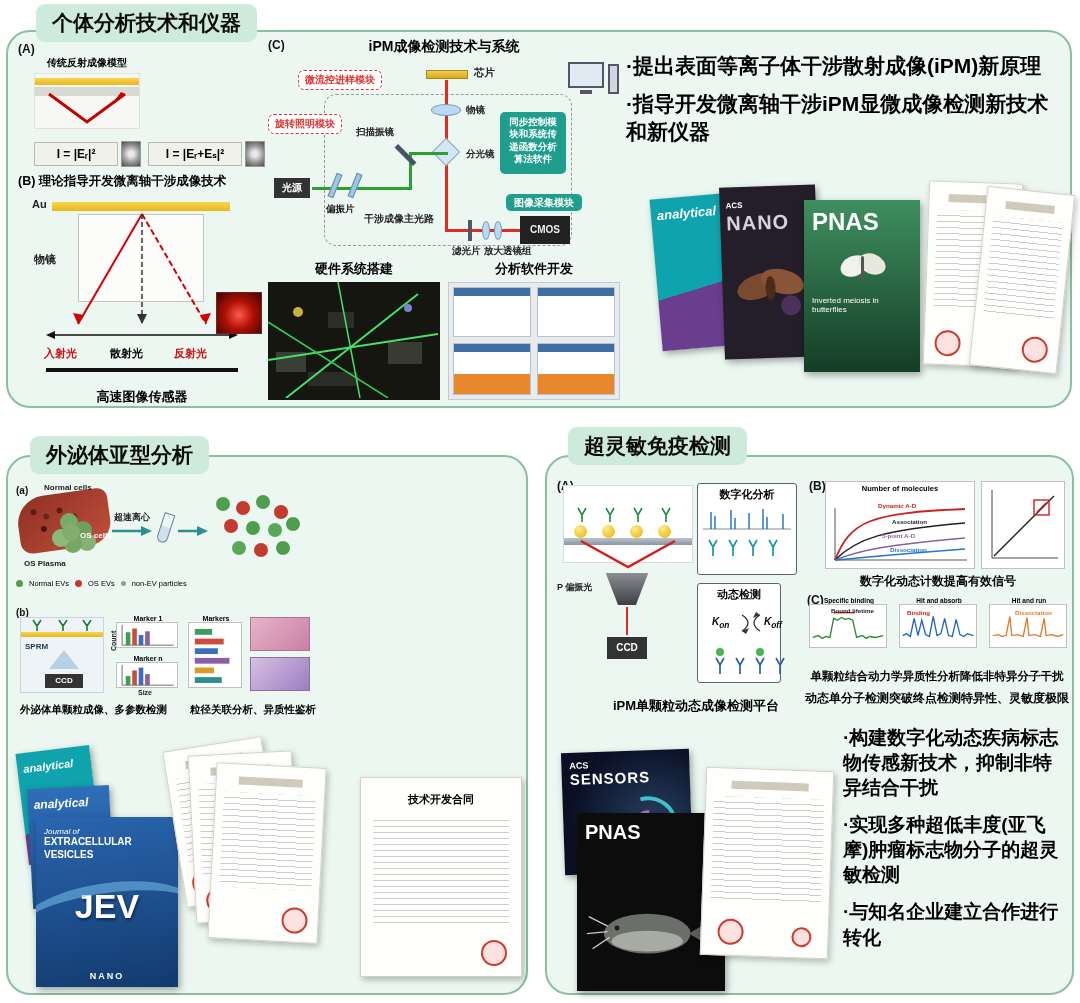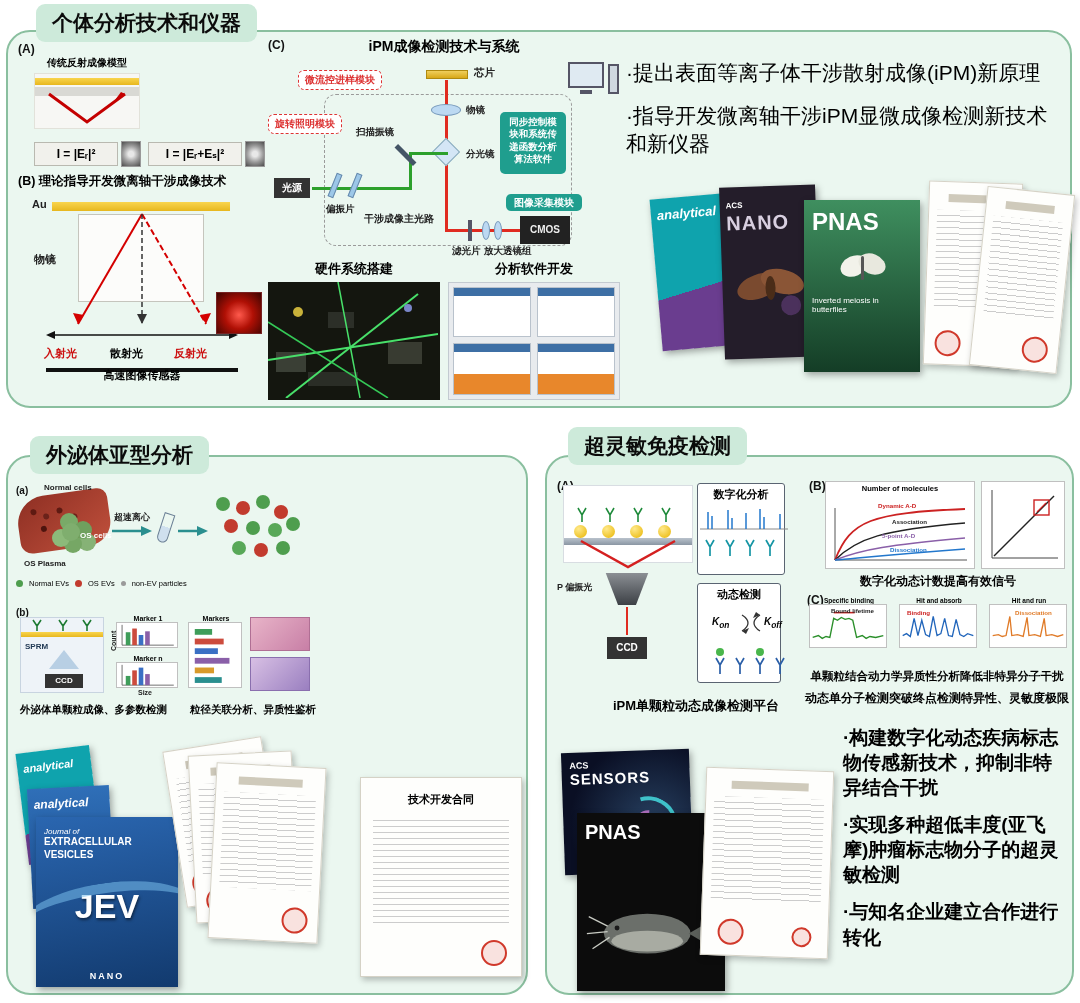--- a/index.html
+++ b/index.html
@@ -32,21 +32,21 @@
   .formula { position:absolute; top:102px; height:24px; line-height:22px; text-align:center; font-weight:bold; font-size:12px; background:#f1f1ec; border:1px solid #b9b9b0; white-space:nowrap; }
   .psf { position:absolute; top:101px; width:20px; height:26px; background:radial-gradient(circle at 50% 50%, #e8e8e8 0 18%, #9a9a9a 55%, #4d4d4d 100%); border:1px solid #999; }
 
   
   .figB { position:absolute; left:10px; top:142px; width:248px; height:230px; }
   .figB-head { font-size:12.5px; font-weight:bold; line-height:1.2; white-space:nowrap; }
   .au-bar { position:absolute; left:34px; top:28px; width:178px; height:9px; background:linear-gradient(#f9d54e,#e7b71e); }
   .prism { position:absolute; left:60px; top:40px; width:126px; height:88px; border:1.5px solid #c5c5bd; background:#fcfcfa; }
   .blab { position:absolute; top:172px; font-size:11px; font-weight:bold; white-space:nowrap; }
   .sensor-bar { position:absolute; left:28px; top:194px; width:192px; height:4px; background:#111; }
-  .sensor-lab { position:absolute; left:28px; top:194px; width:192px; text-align:center; font-weight:bold; font-size:11px; white-space:nowrap; }
+  .sensor-lab { position:absolute; left:28px; top:214px; width:192px; text-align:center; font-weight:bold; font-size:13px; white-space:nowrap; }
   .red-thumb { position:absolute; left:198px; top:118px; width:46px; height:42px; border:1px solid #722;
                background:radial-gradient(circle at 50% 55%, #ff5a4d 0%, #b01005 45%, #3c0400 100%); }
 
   
   .figC { position:absolute; left:260px; top:6px; width:352px; height:366px; }
   .figC-head { position:relative; text-align:center; font-weight:bold; font-size:14px; }
   .optics { position:absolute; left:0; top:22px; width:352px; height:198px; }
   .dash-outline { position:absolute; left:56px; top:34px; width:248px; height:152px; border:1.5px dashed #9a9a9a; border-radius:12px; }
   .mod { position:absolute; border:1.5px dashed #d33; color:#d33; font-size:10px; font-weight:bold; padding:2px 6px; background:#fff; border-radius:6px; white-space:nowrap; }
   .teal-box { position:absolute; background:#1f9e8e; color:#fff; font-weight:bold; border-radius:5px; text-align:center; }
@@ -56,21 +56,21 @@
   .lens { position:absolute; border-radius:50%; background:#bcd9f2; border:1px solid #7799bb; }
   .photo-cap { position:absolute; top:0; text-align:center; font-weight:bold; font-size:13px; white-space:nowrap; }
   .photo { position:absolute; top:22px; height:118px; overflow:hidden; }
   .sw { background:#e8ebee; border:1px solid #c3cad1; }
   .sw-card { position:absolute; background:#fff; border:1px solid #b9c2cc; }
   .sw-card::before { content:""; display:block; height:8px; background:#3d6fa5; }
   .sw-hist { background:linear-gradient(to top,#e8872b 0 40%,#fff 40%); }
 
   
   .tr-col { position:absolute; left:618px; top:12px; width:442px; height:358px; }
-  .tr-bullets p { font-size:21px; font-weight:normal; margin:15px 0 10px; line-height:1.33; color:#000; }
+  .tr-bullets p { font-size:21px; font-weight:bold; margin:8px 0 10px; line-height:1.33; color:#000; }
   .covers { position:absolute; }
   .cover { position:absolute; box-shadow:2px 3px 7px rgba(0,0,0,.35); overflow:hidden; }
   .page-doc { position:absolute; background:#fefefc; border:1px solid #d5d2c6; box-shadow:2px 3px 6px rgba(0,0,0,.25); padding:10px 8px; overflow:hidden; }
   .doc-head { height:8px; width:70%; margin:2px auto 8px; background:#cfcabb; }
   .doc-lines { height:62%; background:repeating-linear-gradient(to bottom, transparent 0 5px, #cccccc 5px 6px); }
   .seal { position:absolute; width:26px; height:26px; border:2px solid #d0392b; border-radius:50%; background:rgba(220,60,50,.14); }
 
   
   .figa { position:absolute; left:8px; top:28px; width:298px; height:114px; }
   .vessel { position:absolute; left:2px; top:8px; width:92px; height:56px; border-radius:28px 10px 24px 12px;
@@ -410,21 +410,21 @@
         <div class="substrate"></div>
       </div>
       <svg class="abs" style="left:16px;top:60px" width="110" height="32" viewBox="0 0 110 32">
         <path d="M8 2 L55 28 L102 2" fill="none" stroke="#d42020" stroke-width="2.5"></path>
       </svg>
       <div class="obj-tri"></div>
       <span class="slab bold" style="left:0;top:102px;font-size:9px">P 偏振光</span>
       <div class="beam-r" style="left:69px;top:128px;width:2px;height:28px"></div>
       <div class="abs" style="left:50px;top:158px;width:40px;height:22px;background:#333;color:#fff;font-size:10px;font-weight:bold;text-align:center;line-height:22px">CCD</div>
 
-      <div class="info-box" style="left:140px;top:4px;width:88px;height:92px">
+      <div class="info-box" style="left:140px;top:4px;width:100px;height:92px">
         <div class="info-title">数字化分析</div>
         <svg width="92" height="28" viewBox="0 0 92 28" style="display:block;margin:2px auto 0">
           <line x1="2" y1="25" x2="90" y2="25" stroke="#888"></line>
           <line x1="10" y1="25" x2="10" y2="8" stroke="#2277cc" stroke-width="1.5"></line>
           <line x1="14" y1="25" x2="14" y2="12" stroke="#2277cc" stroke-width="1.5"></line>
           <line x1="30" y1="25" x2="30" y2="6" stroke="#2277cc" stroke-width="1.5"></line>
           <line x1="34" y1="25" x2="34" y2="14" stroke="#2277cc" stroke-width="1.5"></line>
           <line x1="48" y1="25" x2="48" y2="9" stroke="#2277cc" stroke-width="1.5"></line>
           <line x1="62" y1="25" x2="62" y2="5" stroke="#2277cc" stroke-width="1.5"></line>
           <line x1="66" y1="25" x2="66" y2="13" stroke="#2277cc" stroke-width="1.5"></line>

